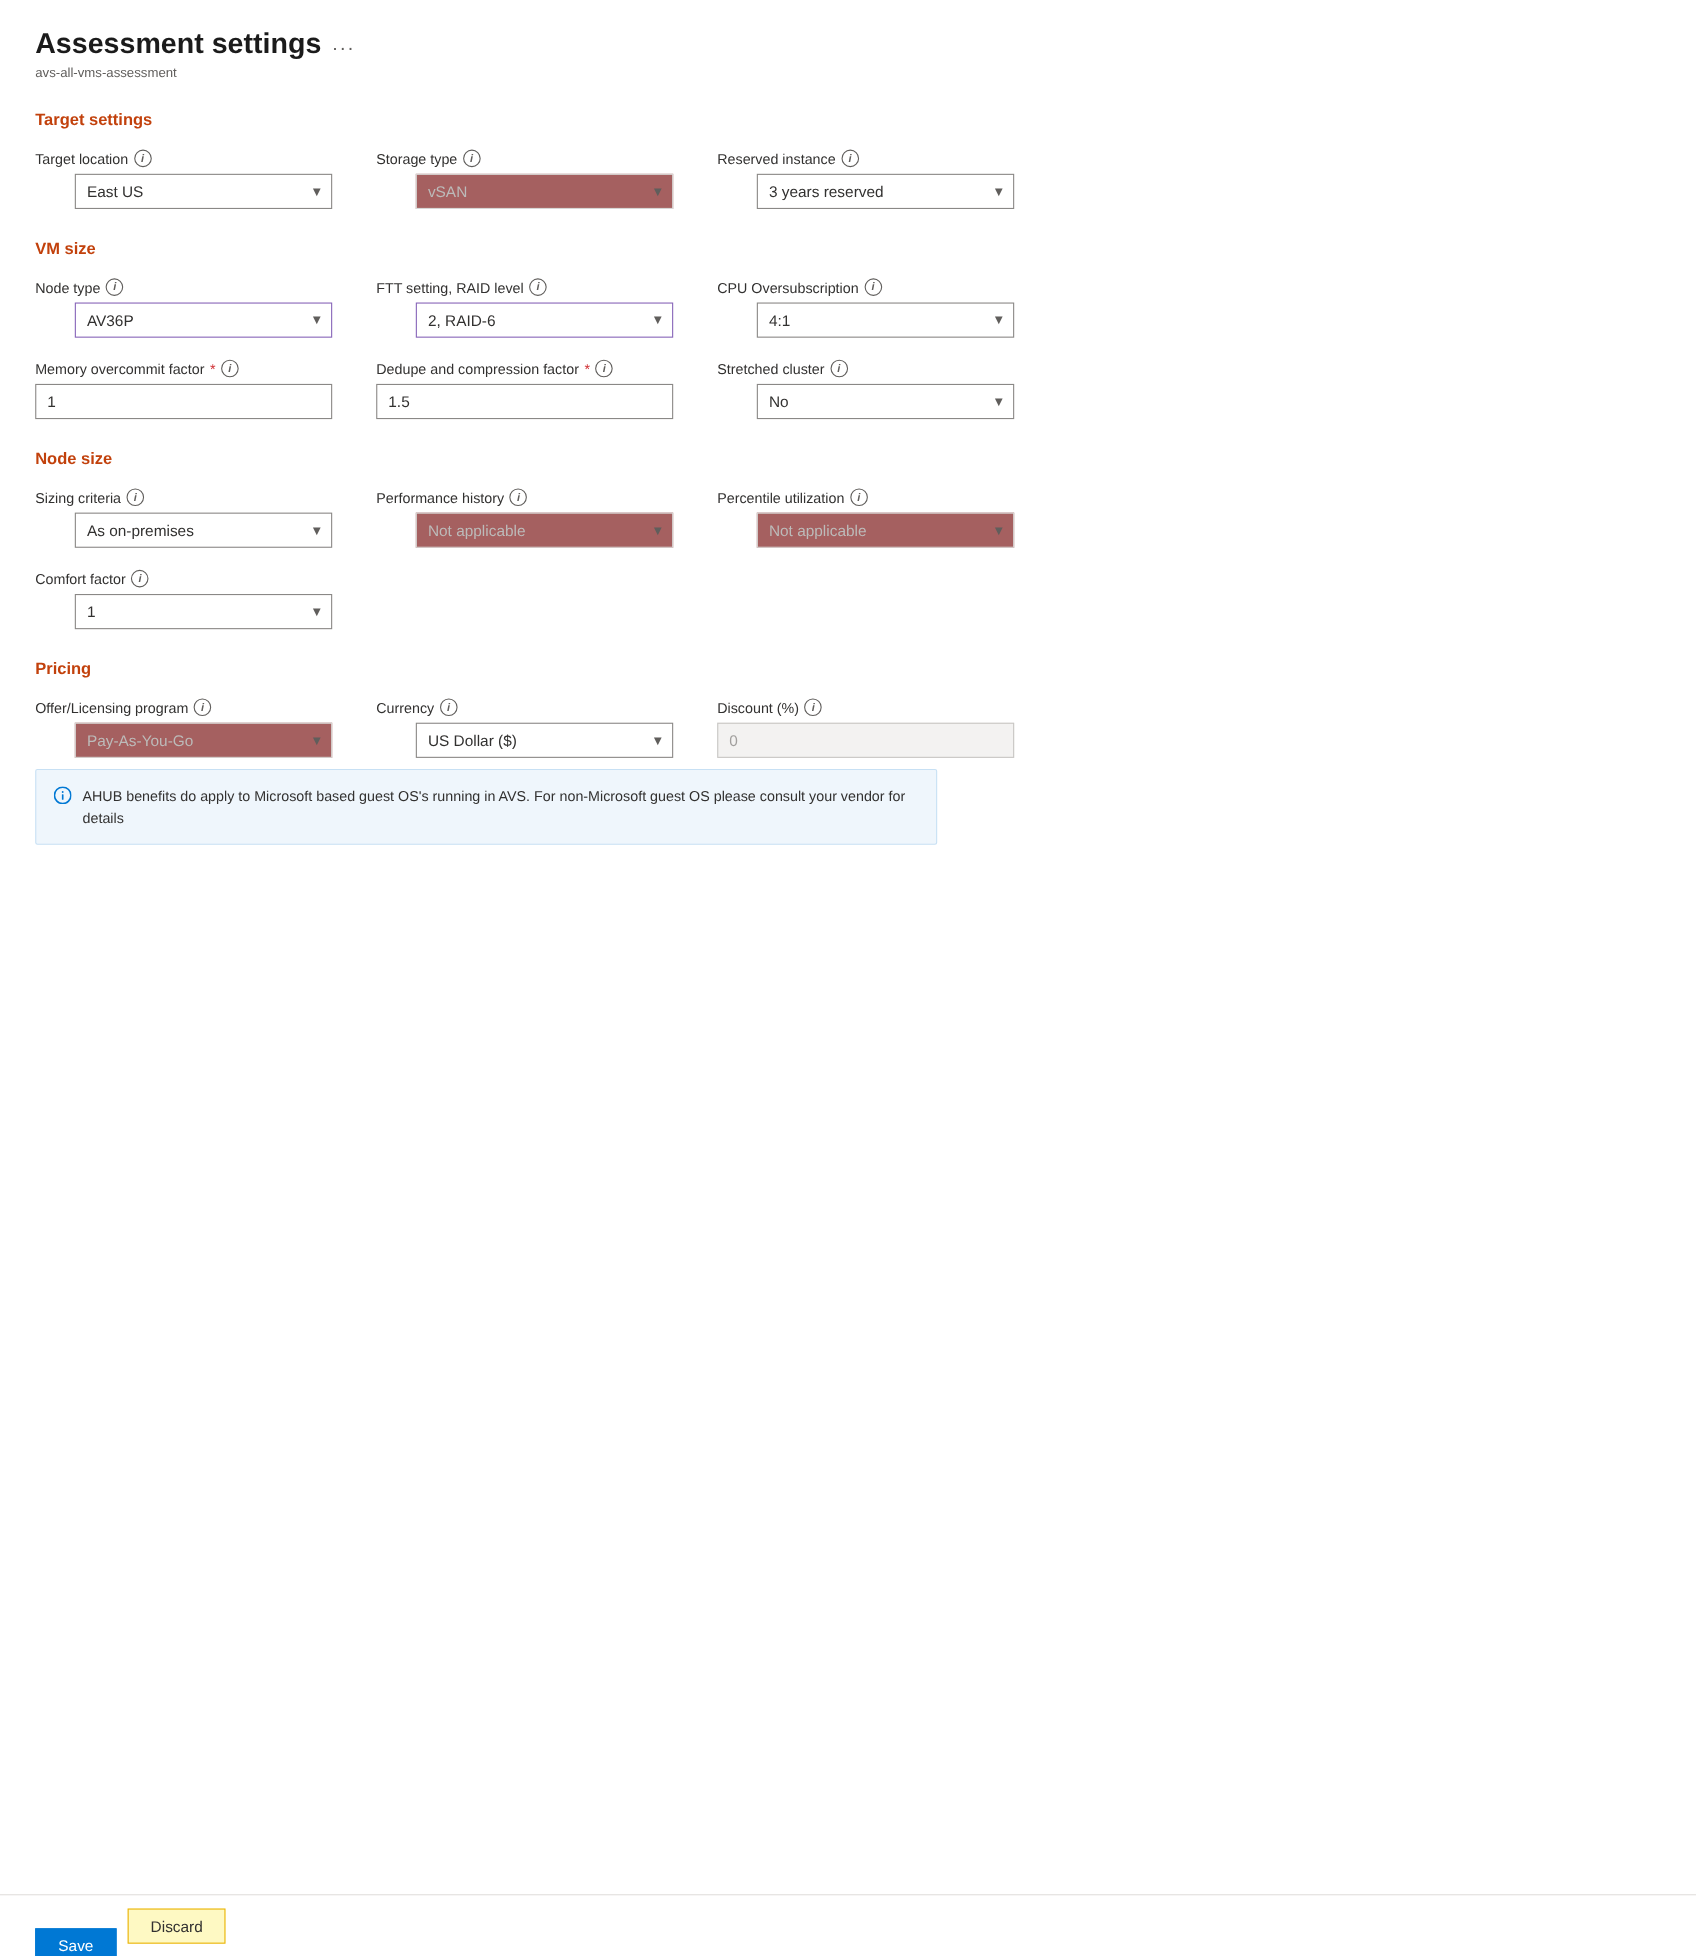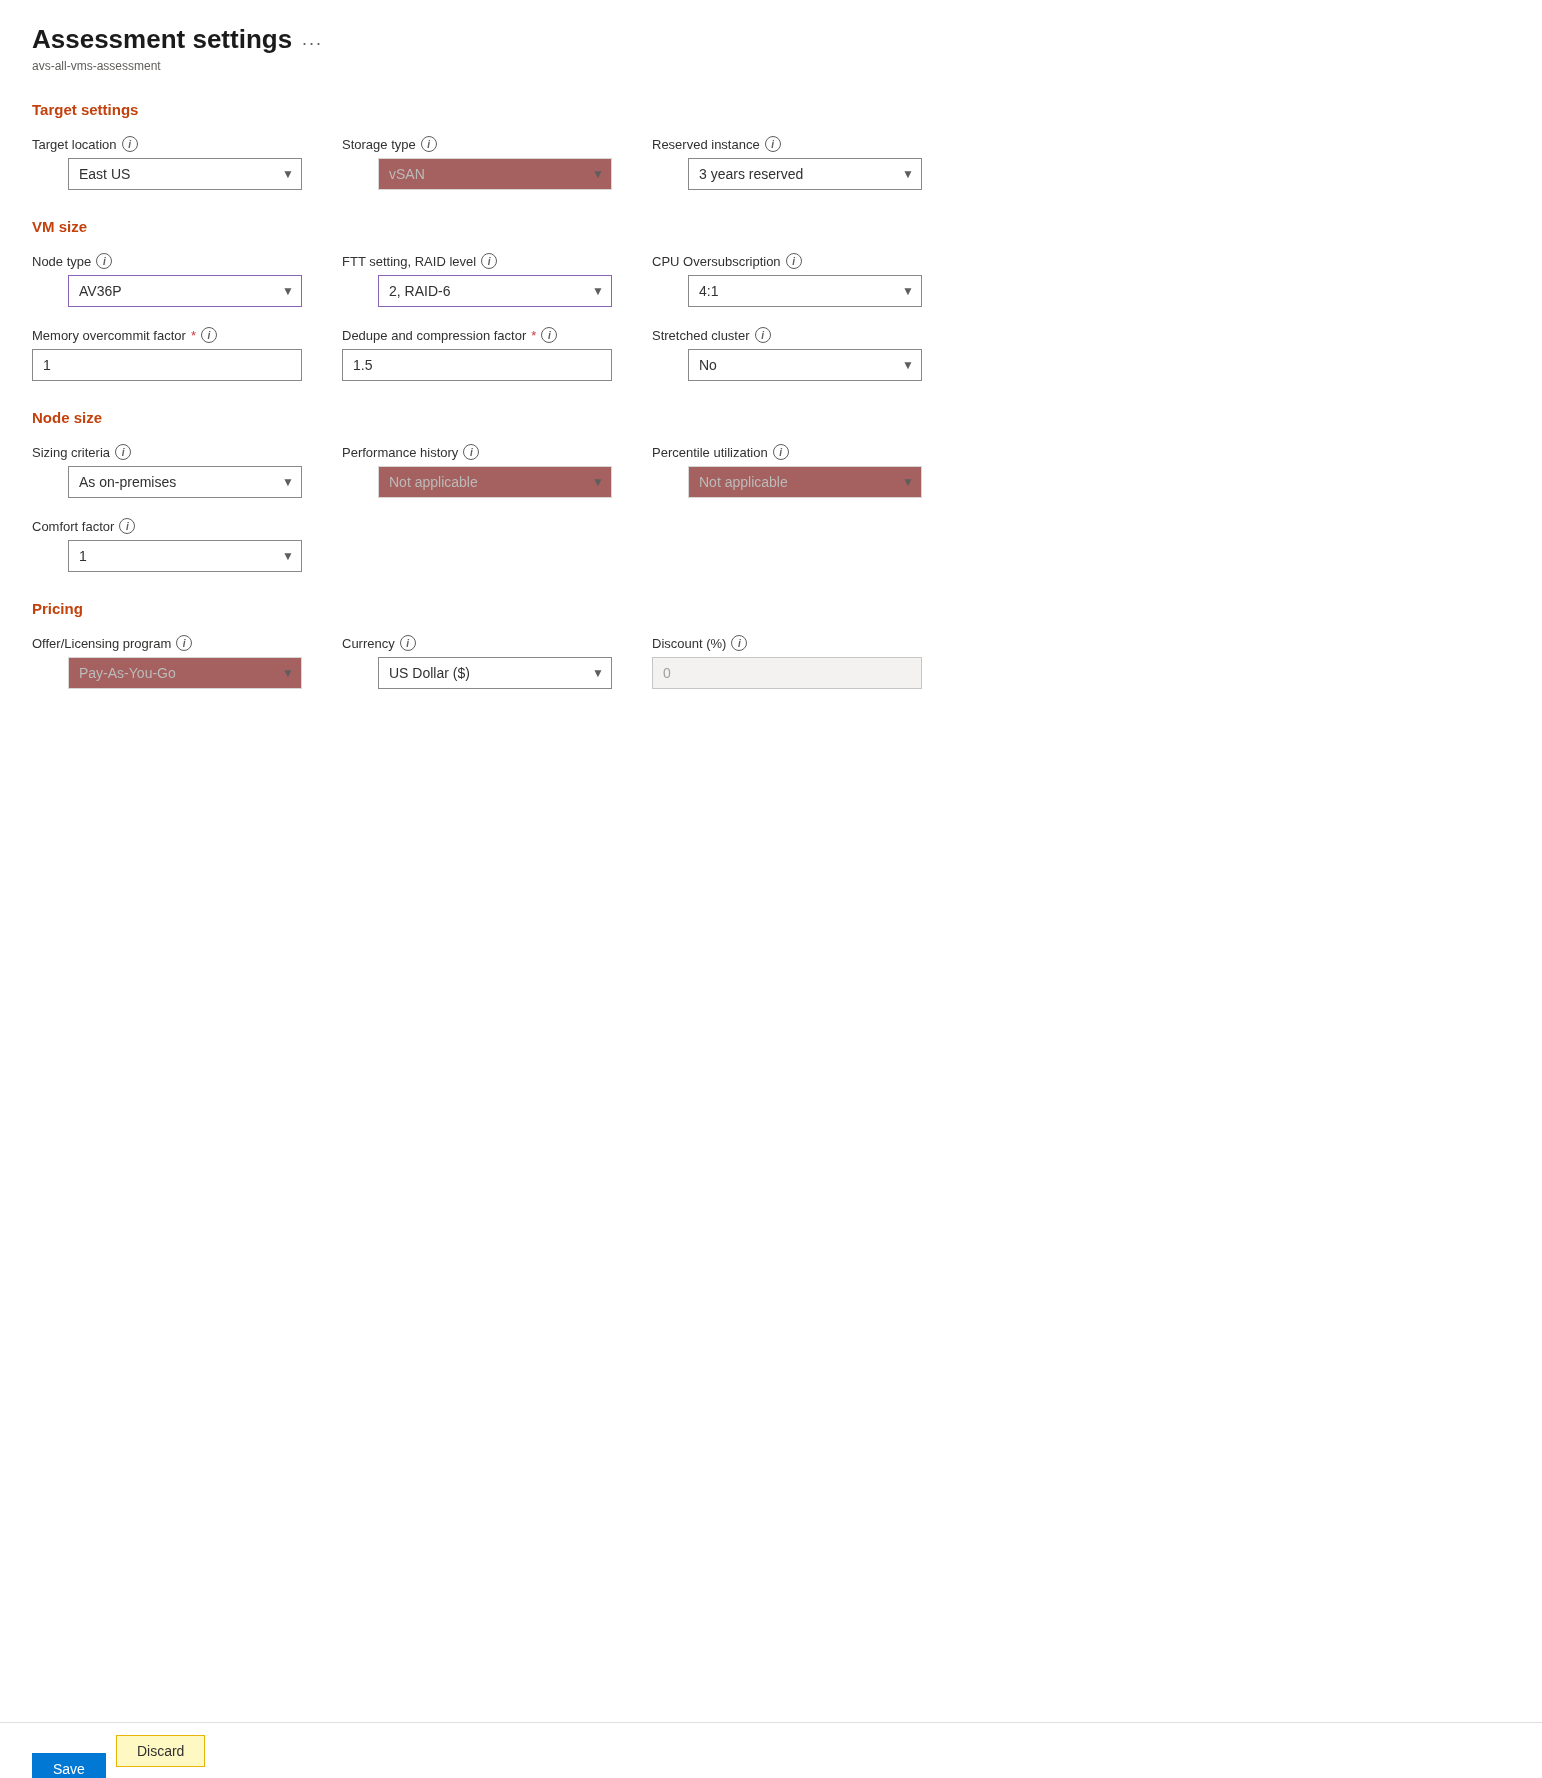--- a/index.html
+++ b/index.html
@@ -433,19 +433,29 @@
     <div class="form-field">
       <label class="field-label">
         <span>Discount (%)</span>
         <span class="info-icon">i</span>
       </label>
       <input type="text" class="text-input disabled-input" value="0" disabled="" style="">
     </div>
   </div>
 
 
+  <div class="info-banner">
+    <span class="info-banner-icon">
+      <svg width="16" height="16" viewBox="0 0 16 16" fill="none">
+        <circle cx="8" cy="8" r="7.5" stroke="#0078d4" stroke-width="1.5" fill="#eff6fc"></circle>
+        <rect x="7.25" y="7" width="1.5" height="5" rx="0.5" fill="#0078d4"></rect>
+        <circle cx="8" cy="5" r="0.85" fill="#0078d4"></circle>
+      </svg>
+    </span>
+    <span class="info-banner-text">AHUB benefits do apply to Microsoft based guest OS's running in AVS. For non-Microsoft guest OS please consult your vendor for details</span>
+  </div>
 
 </div>
 
 <div class="footer-bar">
   <button class="btn-save">Save</button>
   <button class="btn-discard">Discard</button>
 </div>
 
 </body></html>

